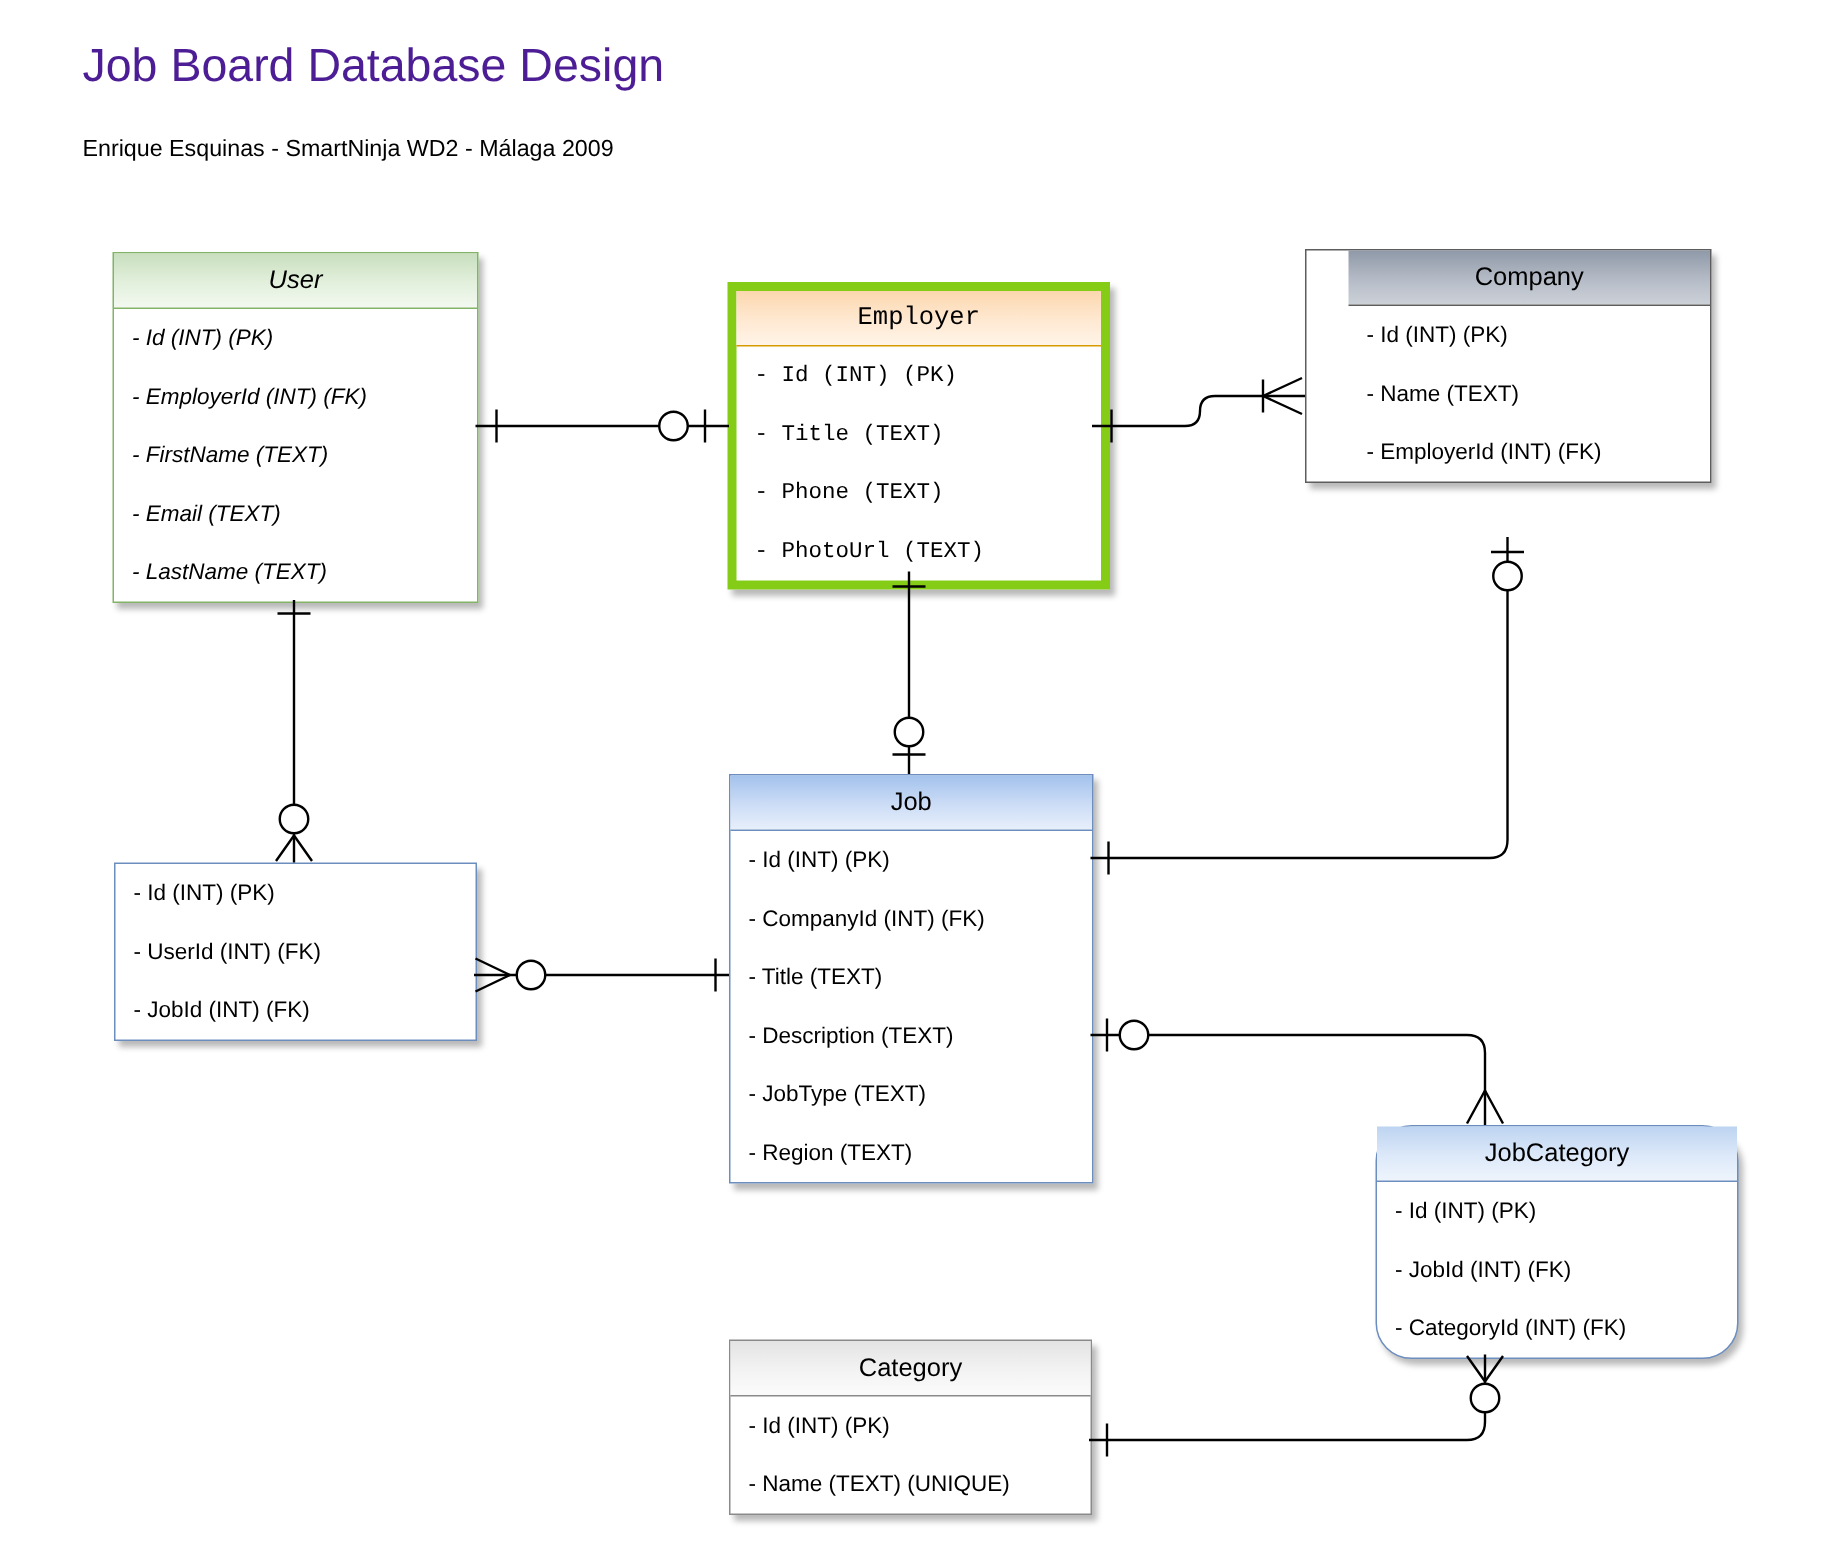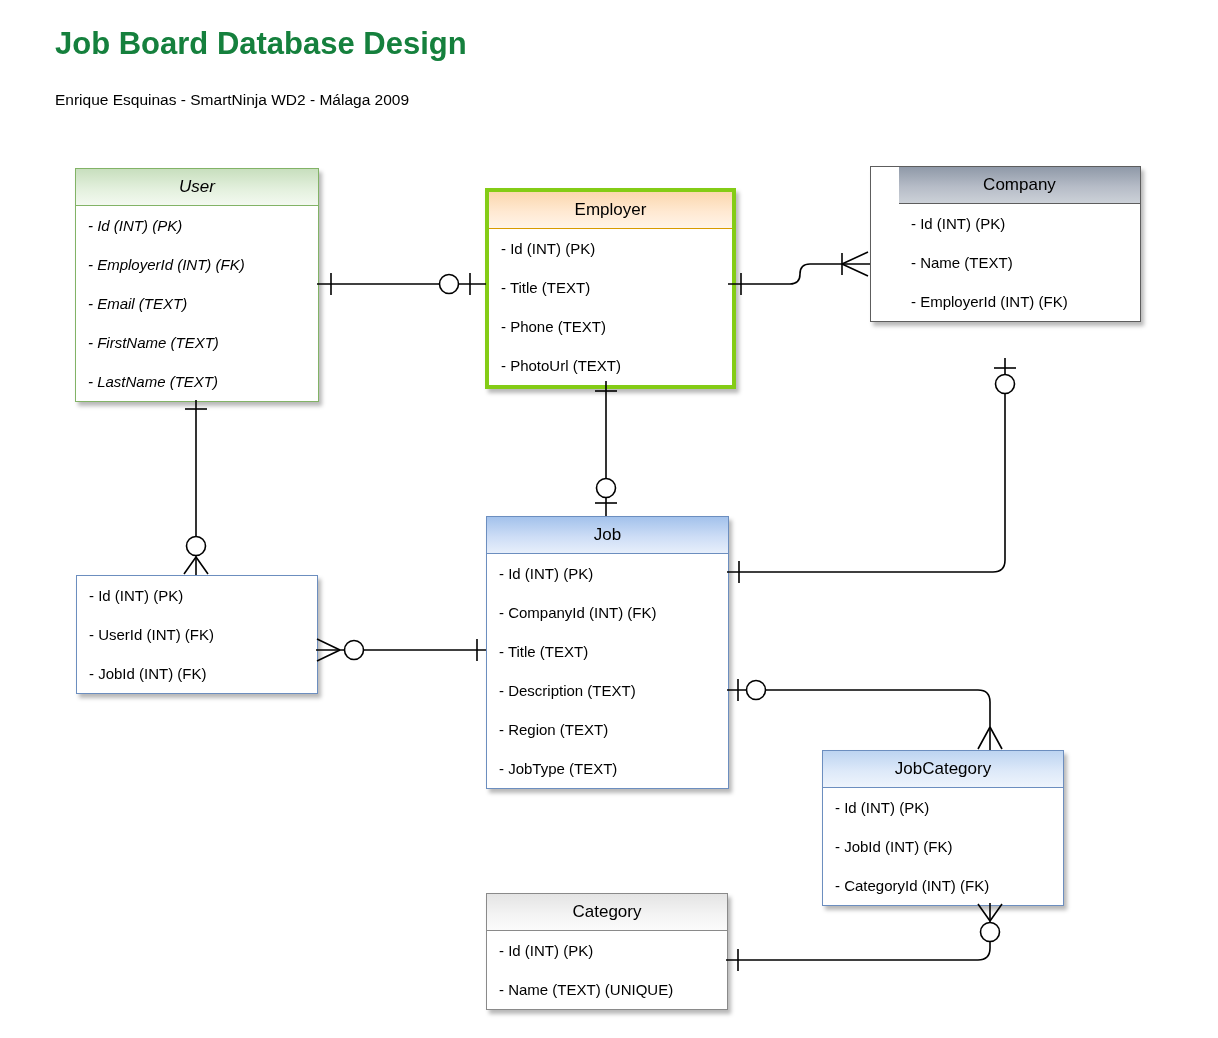--- a/index.html
+++ b/index.html
@@ -1,48 +1,48 @@
 <!DOCTYPE html>
 <html><head>
 <meta charset="utf-8">
 <style>
   html,body{margin:0;padding:0;background:#ffffff;}
   body{font-family:"Liberation Sans", sans-serif;}
   .canvas{position:relative;width:1218px;height:1038px;background:#ffffff;overflow:hidden;}
 
-  .page-title{position:absolute;left:55px;top:26px;margin:0;font-size:31px;font-weight:bold;color:#15803d;}
+  .page-title{position:absolute;left:55px;top:26px;margin:0;font-size:31px;font-weight:normal;color:#4c1d95;}
   .page-subtitle{position:absolute;left:55px;top:91px;margin:0;font-size:15.5px;color:#000;}
 
   .entity{position:absolute;background:#fff;box-shadow:3px 4px 4px rgba(0,0,0,0.28);z-index:2;}
   .entity .hdr{height:36px;display:flex;align-items:center;justify-content:center;
                font-size:17px;color:#000;}
   .entity .row{height:39px;display:flex;align-items:center;padding-left:12px;
                font-size:15px;color:#000;white-space:nowrap;}
 
   
   .t-green {border:1px solid #82b366;font-style:italic;}
   .t-green .hdr{background:linear-gradient(180deg,#c8dfbe 0%,#e3f0dd 55%,#f3f9f0 100%);border-bottom:1px solid #82b366;}
-  .t-orange{border:4px solid #84cc16;}
+  .t-orange{border:6px solid #84cc16;font-family:Liberation Mono, monospace;}
   .t-orange .hdr{background:linear-gradient(180deg,#fbd7ae 0%,#ffe9d2 55%,#fff4e8 100%);border-bottom:1px solid #d79b00;}
   .t-gray  {border:1px solid #5d5d5d;}
   .t-gray .hdr{background:linear-gradient(180deg,#8f99a8 0%,#b6bcc7 55%,#ccd1d8 100%);border-bottom:1px solid #5d5d5d;}
   .t-blue  {border:1px solid #6c8ebf;}
   .t-blue .hdr{background:linear-gradient(180deg,#a3c2ec 0%,#cdddf6 55%,#e7effb 100%);border-bottom:1px solid #6c8ebf;}
   .t-lblue {border:1px solid #6c8ebf;}
   .t-lblue .hdr{background:linear-gradient(180deg,#bdd4f1 0%,#dde9f9 55%,#eef4fc 100%);border-bottom:1px solid #6c8ebf;}
   .t-white {border:1px solid #8a8a8a;}
   .t-white .hdr{background:linear-gradient(180deg,#e4e4e4 0%,#f3f3f3 55%,#fbfbfb 100%);border-bottom:1px solid #8a8a8a;}
 
   
   #e-user       {left:75px; top:168px; width:242px;}
   #e-employer   {left:485px;top:188px; width:243px;}
   #e-company    {left:870px;top:166px; width:241px;padding-left:28px;}
   #e-job        {left:486px;top:516px; width:241px;}
   #e-application{left:76px; top:575px; width:240px;}
-  #e-jobcategory{left:822px;top:750px; width:240px;}
+  #e-jobcategory{left:917px;top:750px; width:240px;border-radius:24px;}
   #e-category   {left:486px;top:893px; width:240px;}
 
   svg.wires{position:absolute;left:0;top:0;z-index:3;pointer-events:none;}
   svg.wires path, svg.wires line{stroke:#000;stroke-width:1.6;fill:none;}
   svg.wires circle{stroke:#000;stroke-width:1.6;fill:#fff;}
 </style>
 </head>
 <body>
 
 <div class="canvas">
@@ -106,22 +106,22 @@
       <path d="M990,921 L978,904 M990,921 L1002,904"></path>
       <circle cx="990" cy="932" r="9.5"></circle>
       <line x1="738" y1="949" x2="738" y2="971"></line>
     </g>
   </svg>
 
   <div class="entity t-green" id="e-user">
     <div class="hdr">User</div>
     <div class="row">- Id (INT) (PK)</div>
     <div class="row">- EmployerId (INT) (FK)</div>
+    <div class="row">- FirstName (TEXT)</div>
     <div class="row">- Email (TEXT)</div>
-    <div class="row">- FirstName (TEXT)</div>
     <div class="row">- LastName (TEXT)</div>
   </div>
 
   <div class="entity t-orange" id="e-employer">
     <div class="hdr">Employer</div>
     <div class="row">- Id (INT) (PK)</div>
     <div class="row">- Title (TEXT)</div>
     <div class="row">- Phone (TEXT)</div>
     <div class="row">- PhotoUrl (TEXT)</div>
   </div>
@@ -132,22 +132,22 @@
     <div class="row">- Name (TEXT)</div>
     <div class="row">- EmployerId (INT) (FK)</div>
   </div>
 
   <div class="entity t-blue" id="e-job">
     <div class="hdr">Job</div>
     <div class="row">- Id (INT) (PK)</div>
     <div class="row">- CompanyId (INT) (FK)</div>
     <div class="row">- Title (TEXT)</div>
     <div class="row">- Description (TEXT)</div>
+    <div class="row">- JobType (TEXT)</div>
     <div class="row">- Region (TEXT)</div>
-    <div class="row">- JobType (TEXT)</div>
   </div>
 
   <div class="entity t-lblue" id="e-application">
     <div class="row">- Id (INT) (PK)</div>
     <div class="row">- UserId (INT) (FK)</div>
     <div class="row">- JobId (INT) (FK)</div>
   </div>
 
   <div class="entity t-lblue" id="e-jobcategory">
     <div class="hdr">JobCategory</div>

